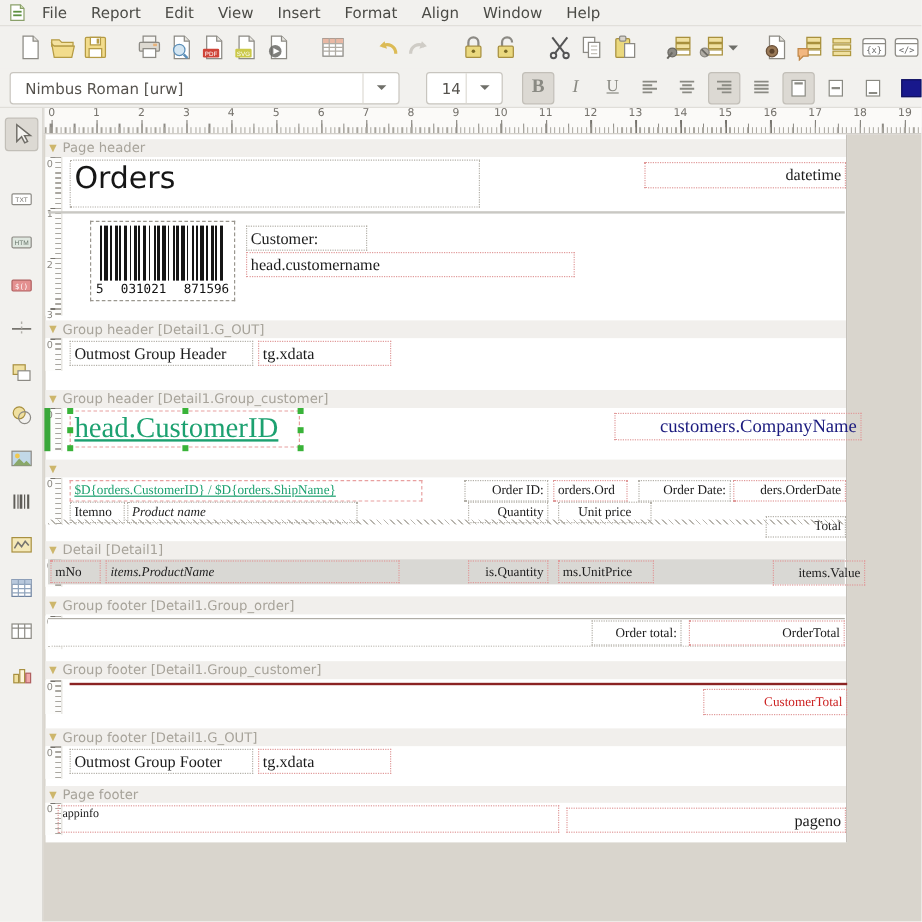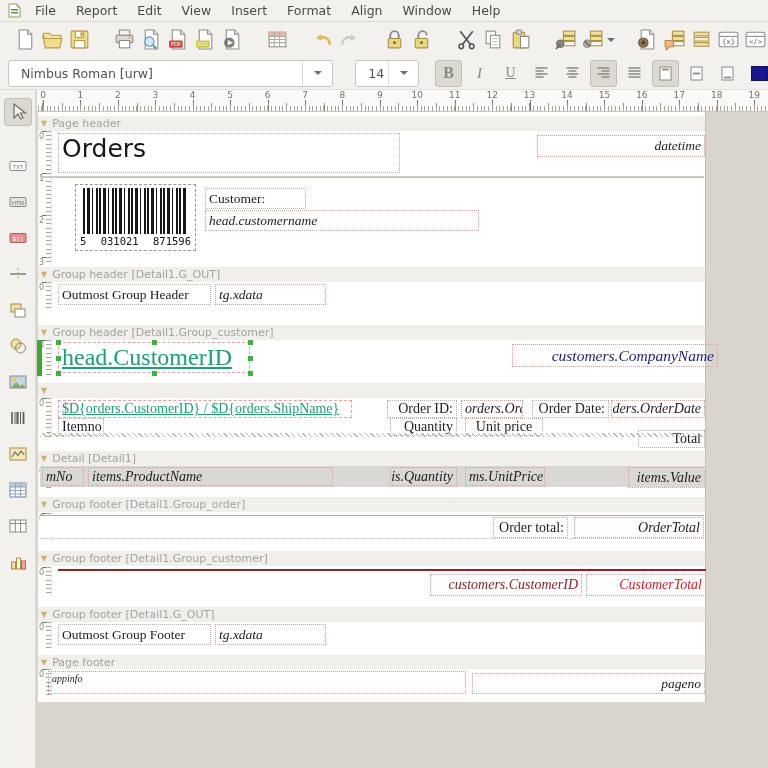--- a/index.html
+++ b/index.html
@@ -72,34 +72,34 @@
                   repeating-linear-gradient(to bottom, #76736d 0 1px, transparent 1px 42px);
                 background-size:5px 100%, 9px 100%;
                 background-position:right 0, right 0;
                 background-repeat:repeat-y; }
   .mr-num { position:absolute; left:1px; font-size:8px; color:#8a8780; }
 
   
   .el { position:absolute; font-family:"Liberation Serif", serif; font-size:13.5px; color:#1c1c1c;
         display:flex; align-items:center; padding:0 3px; white-space:nowrap; overflow:hidden; }
   .b-gray { border:1px dotted #b3b0a8; }
-  .b-red  { border:1px dotted #e09a9a;font-style:italic; }
+  .b-red  { border:1px dotted #e09a9a; }
   .b-red-dash { border:1px dashed #e8a0a0; }
   .t-right { justify-content:flex-end; }
   .t-center { justify-content:center; }
   .t-italic { font-style:italic; }
   .t-top { align-items:flex-start; }
   .c-green { color:#1da170;text-decoration:underline; }
   .c-navy { color:#1b1b7e; }
   .c-darkred { color:#8b2222; }
   .c-red { color:#cc2222; }
   .big-title { font-family:"DejaVu Sans", sans-serif; font-size:25px; color:#161616; align-items:flex-start; }
   .title-green { font-size:24px; }
   .navy-size { font-size:15.5px; }
-  .small { font-size:14px; }
+  .small { font-size:11px; }
   .tiny { font-size:10px; padding-top:1px; }
   .hline { position:absolute; }
   .hatch { position:absolute; background:repeating-linear-gradient(45deg,#b8b5ae 0 1px, transparent 1px 4px); }
   .handle { position:absolute; width:5px; height:5px; background:#39b339; }
 
   .barcode { position:absolute; background:#fff; border:1px dashed #9a978f; }
   .bc-bars { position:absolute; left:7px; right:7px; top:3px; height:46px;
              background:repeating-linear-gradient(90deg,#151515 0 2px,#fff 2px 4px,#151515 4px 7px,#fff 7px 9px,#151515 9px 10px,#fff 10px 13px,#151515 13px 15px,#fff 15px 16px); }
   .bc-digits { position:absolute; left:2px; right:2px; bottom:2px; height:14px; background:#fff;
                font-family:"DejaVu Sans Mono", monospace; font-size:10.5px; color:#111;
@@ -656,39 +656,40 @@
           <div class="mini-ruler" style="height: 100%;">
             <span class="mr-num" style="top: 1px;">0</span>
           </div>
         </div>
         <div class="el b-red-dash c-green small" style="left: 20px; top: 288px; width: 294px; height: 18px;">$D{orders.CustomerID} / $D{orders.ShipName}</div>
         <div class="el b-gray t-right small" style="left: 349px; top: 288px; width: 70px; height: 18px;">Order ID:</div>
         <div class="el b-red small" style="left: 423px; top: 288px; width: 62px; height: 18px;">orders.Ord</div>
         <div class="el b-gray t-right small" style="left: 494px; top: 288px; width: 77px; height: 18px;">Order Date:</div>
         <div class="el b-red t-right small" style="left: 573px; top: 288px; width: 94px; height: 18px;">ders.OrderDate</div>
         <div class="el b-gray small" style="left: 20px; top: 306px; width: 46px; height: 18px;">Itemno</div>
+        <div class="el b-gray small t-italic" style="left: 68px; top: 306px; width: 192px; height: 18px;">Product name</div>
         <div class="el b-gray t-right small" style="left: 352px; top: 306px; width: 67px; height: 18px;">Quantity</div>
         <div class="el b-gray t-center small" style="left: 427px; top: 306px; width: 78px; height: 18px;">Unit price</div>
         <div class="el b-gray t-right small" style="left: 600px; top: 318px; width: 67px; height: 18px;">Total</div>
         <div class="hatch" style="left: 2px; top: 321px; width: 664px; height: 4px;"></div>
         <div class="band-label" style="top: 339px;">
           <span class="band-tri">▼</span>
           <span>Detail [Detail1]</span>
         </div>
         <div class="band-content" style="top: 354px; height: 23px;">
           <div class="mini-ruler" style="height: 100%;">
             <span class="mr-num" style="top: 1px;">0</span>
           </div>
         </div>
         <div class="hline" style="background: rgb(217, 216, 212); left: 2px; top: 354px; width: 664px; height: 21px;"></div>
         <div class="el b-red small" style="left: 4px; top: 355px; width: 42px; height: 19px;">mNo</div>
         <div class="el b-red small t-italic" style="left: 50px; top: 355px; width: 245px; height: 19px;">items.ProductName</div>
         <div class="el b-red t-right small" style="left: 352px; top: 355px; width: 67px; height: 19px;">is.Quantity</div>
         <div class="el b-red small" style="left: 427px; top: 355px; width: 80px; height: 19px;">ms.UnitPrice</div>
-        <div class="el b-red t-right small" style="left: 590px; top: 355px; width: 77px; height: 21px;">items.Value</div>
+        <div class="el b-red t-right small" style="left: 606px; top: 355px; width: 77px; height: 21px;">items.Value</div>
         <div class="band-label" style="top: 385px;">
           <span class="band-tri">▼</span>
           <span>Group footer [Detail1.Group_order]</span>
         </div>
         <div class="band-content" style="top: 401px; height: 28px;">
           <div class="mini-ruler" style="height: 100%;">
             <span class="mr-num" style="top: 1px;">0</span>
           </div>
         </div>
         <div class="hline" style="background: rgb(255, 255, 255); border-top: 1.5px solid rgb(176, 173, 166); border-bottom: 1px dotted rgb(194, 191, 184); left: 2px; top: 403px; width: 664px; height: 24px;"></div>
@@ -697,21 +698,20 @@
         <div class="band-label" style="top: 439px;">
           <span class="band-tri">▼</span>
           <span>Group footer [Detail1.Group_customer]</span>
         </div>
         <div class="band-content" style="top: 455px; height: 28px;">
           <div class="mini-ruler" style="height: 100%;">
             <span class="mr-num" style="top: 1px;">0</span>
           </div>
         </div>
         <div class="hline" style="background: rgb(139, 36, 36); left: 20px; top: 457px; width: 648px; height: 2px;"></div>
-        <div class="el b-red c-darkred t-right small" style="left: 392px; top: 462px; width: 152px; height: 22px;">customers.CustomerID</div>
         <div class="el b-red c-red t-right small" style="left: 548px; top: 462px; width: 120px; height: 22px;">CustomerTotal</div>
         <div class="band-label" style="top: 495px;">
           <span class="band-tri">▼</span>
           <span>Group footer [Detail1.G_OUT]</span>
         </div>
         <div class="band-content" style="top: 510px; height: 27px;">
           <div class="mini-ruler" style="height: 100%;">
             <span class="mr-num" style="top: 1px;">0</span>
           </div>
         </div>

